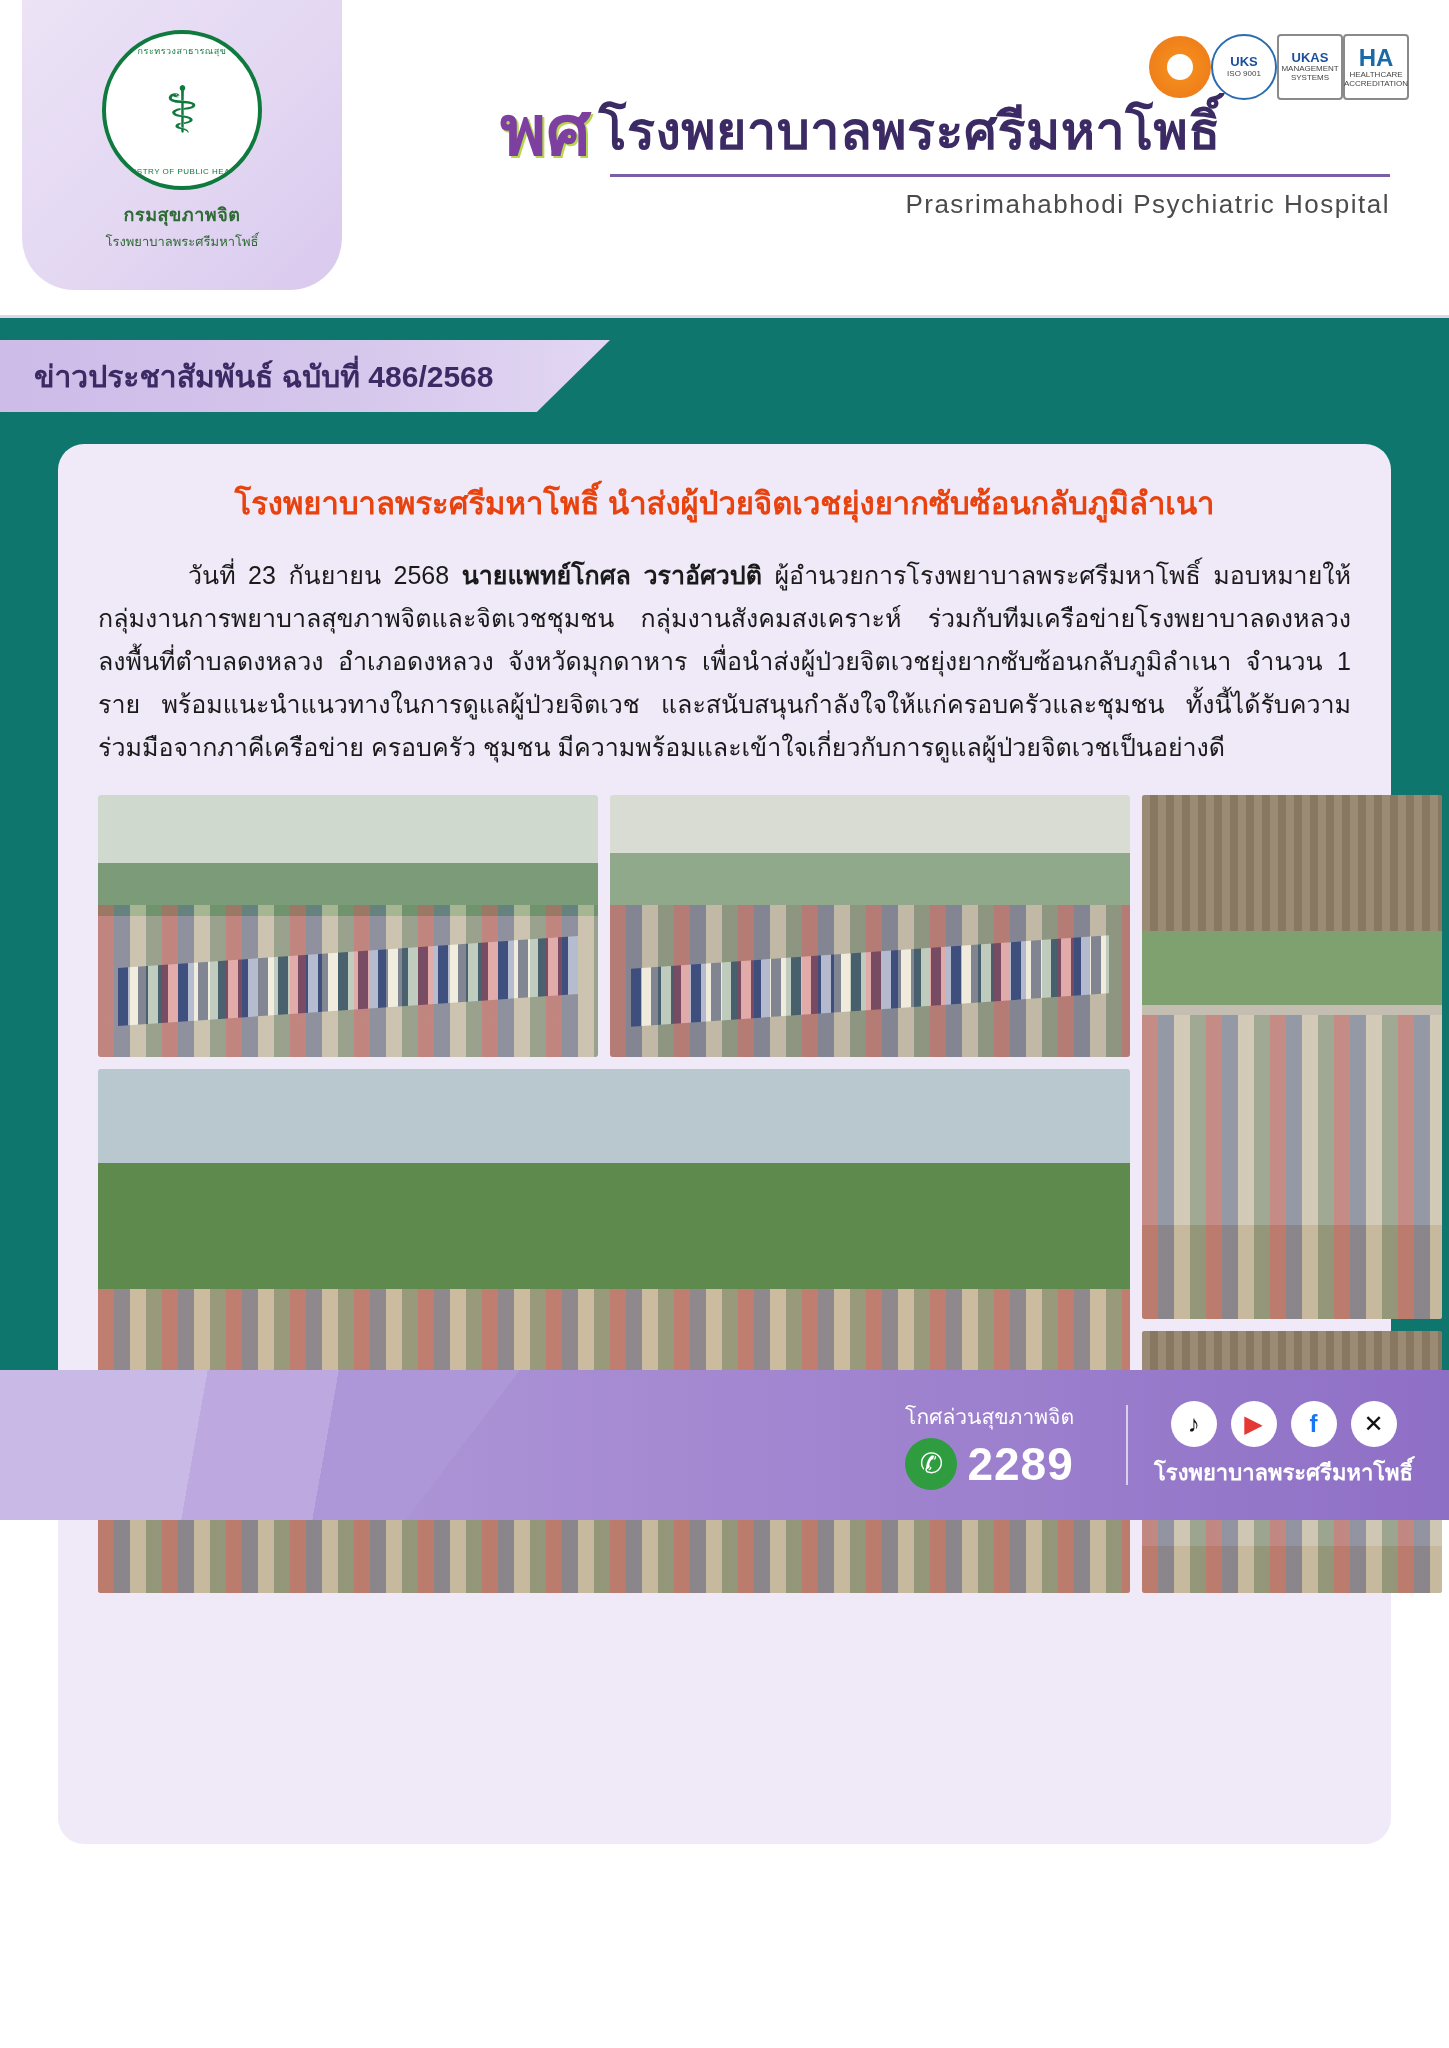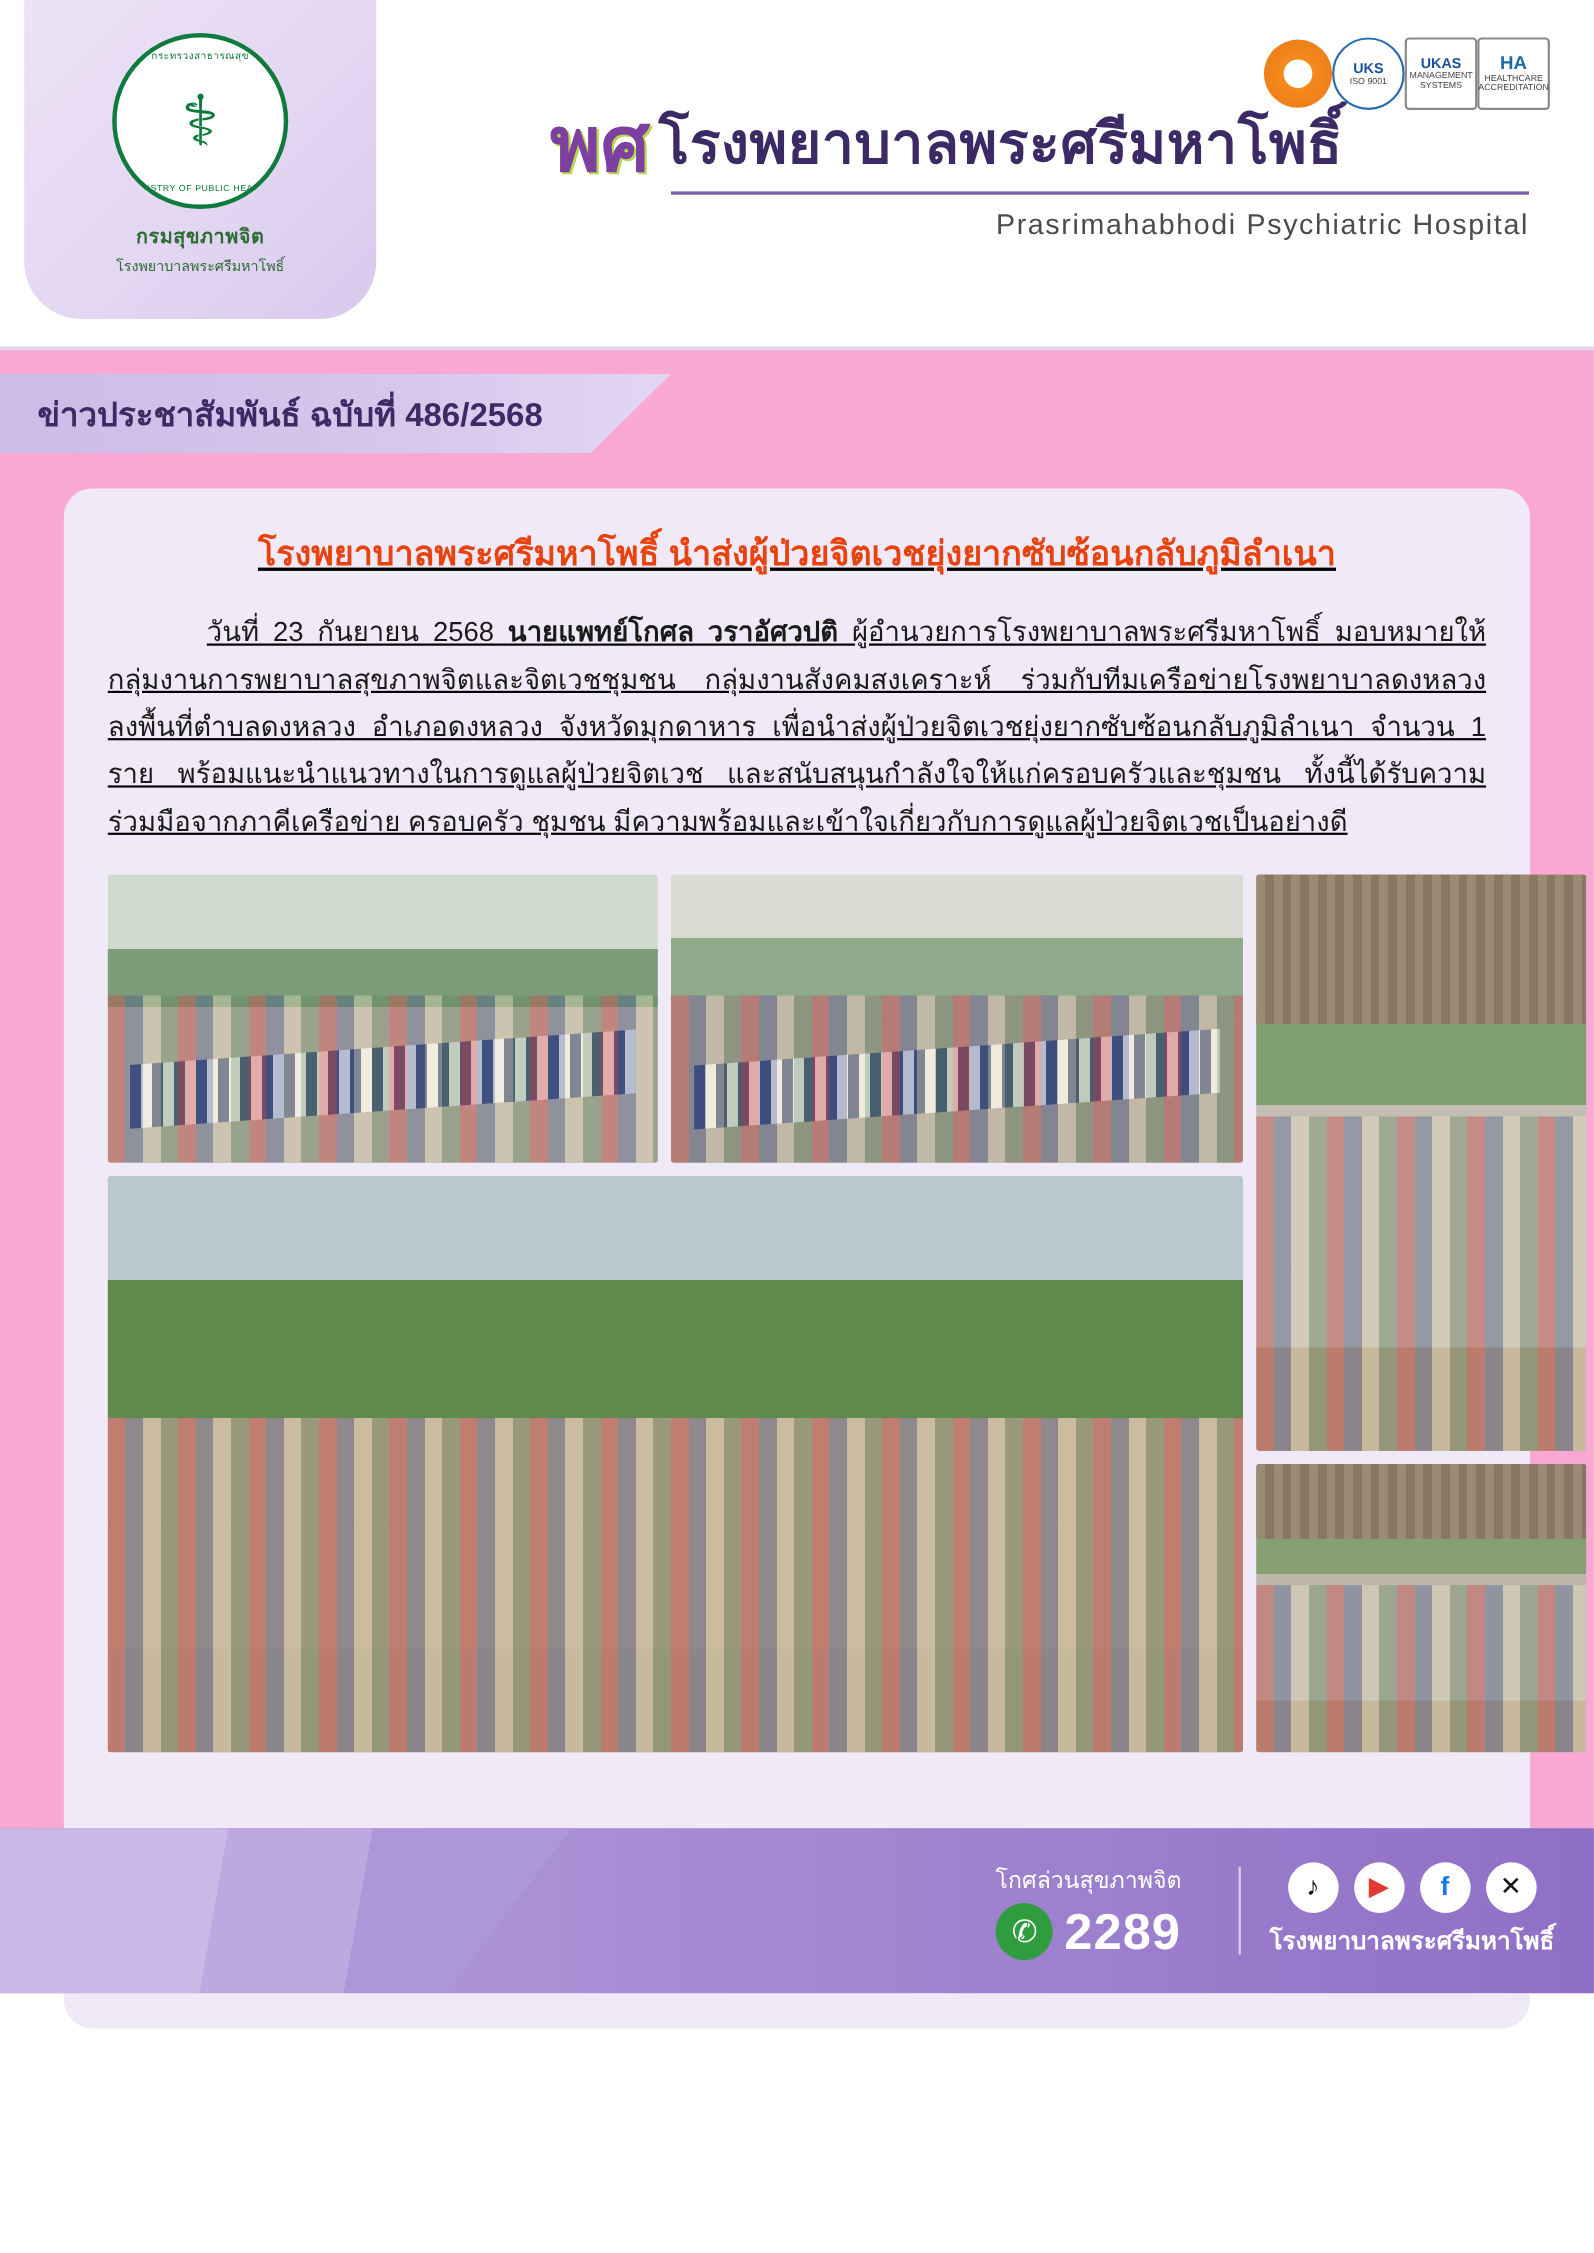--- a/index.html
+++ b/index.html
@@ -6,23 +6,22 @@
   html, body {
     width: 1449px;
     height: 2048px;
     font-family: "Liberation Sans", "DejaVu Sans", sans-serif;
     background: #ffffff;
     overflow: hidden;
   }
   #page {
     position: relative;
     width: 1449px;
-    height: 1812px;
-    background: #f9a8d4;
-    text-decoration: underline;
+    height: 1520px;
+    background: #0f766e;
   }
 
   
   .header {
     position: relative;
     height: 318px;
     background: #ffffff;
     border-bottom: 3px solid #ded5ea;
   }
   .logo-panel {
@@ -130,21 +129,21 @@
     width: 62px; height: 62px; border-radius: 50%;
     background: radial-gradient(circle, #f7941e 0%, #ef7f1a 70%, #e06a10 100%);
     position: relative;
     display: flex; align-items: center; justify-content: center;
   }
   .cert-sun .inner {
     width: 26px; height: 26px; border-radius: 50%;
     background: #fff;
   }
   .cert-ukas { border-radius: 50%; border: 2px solid #2b6cb0; }
-  .cert-ha .tri { color: #1b6aa8; font-size: 17px; font-weight: bold;}
+  .cert-ha .tri { color: #1b6aa8; font-size: 24px; font-weight: bold;}
 
   
   .ribbon-wrap {
     position: relative;
     height: 86px;
     margin-top: 22px;
   }
   .ribbon {
     position: absolute;
     left: 0; top: 0;

